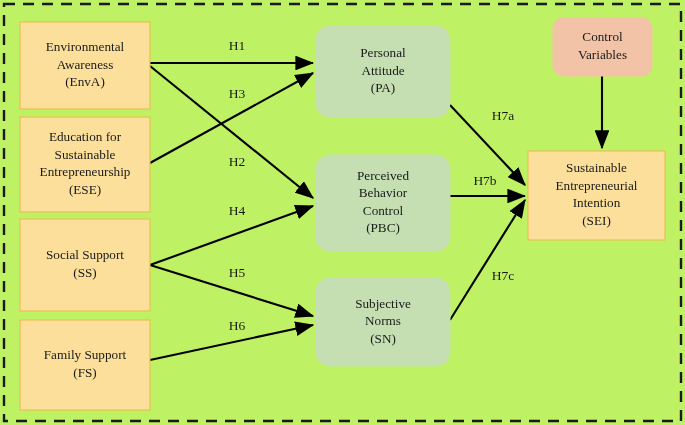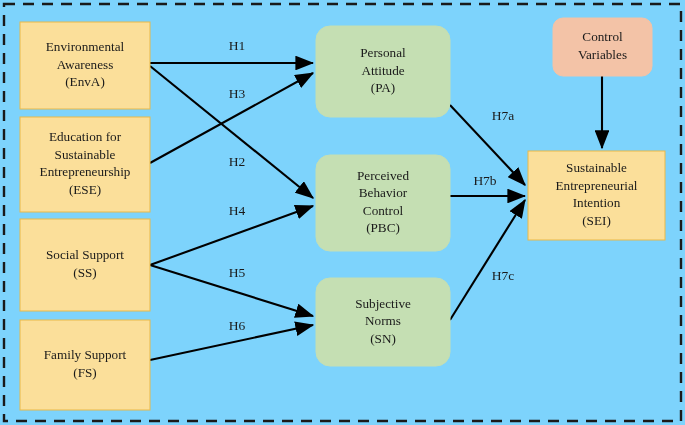--- a/index.html
+++ b/index.html
@@ -4,21 +4,21 @@
 <style>
   html, body {
     margin: 0;
     padding: 0;
     background: #ffffff;
   }
   #canvas {
     position: relative;
     width: 685px;
     height: 425px;
-    background: #7dd3fc;
+    background: #bef264;
     font-family: "Liberation Serif", "DejaVu Serif", serif;
     overflow: hidden;
   }
   #diagram-svg {
     position: absolute;
     left: 0;
     top: 0;
     width: 685px;
     height: 425px;
   }

